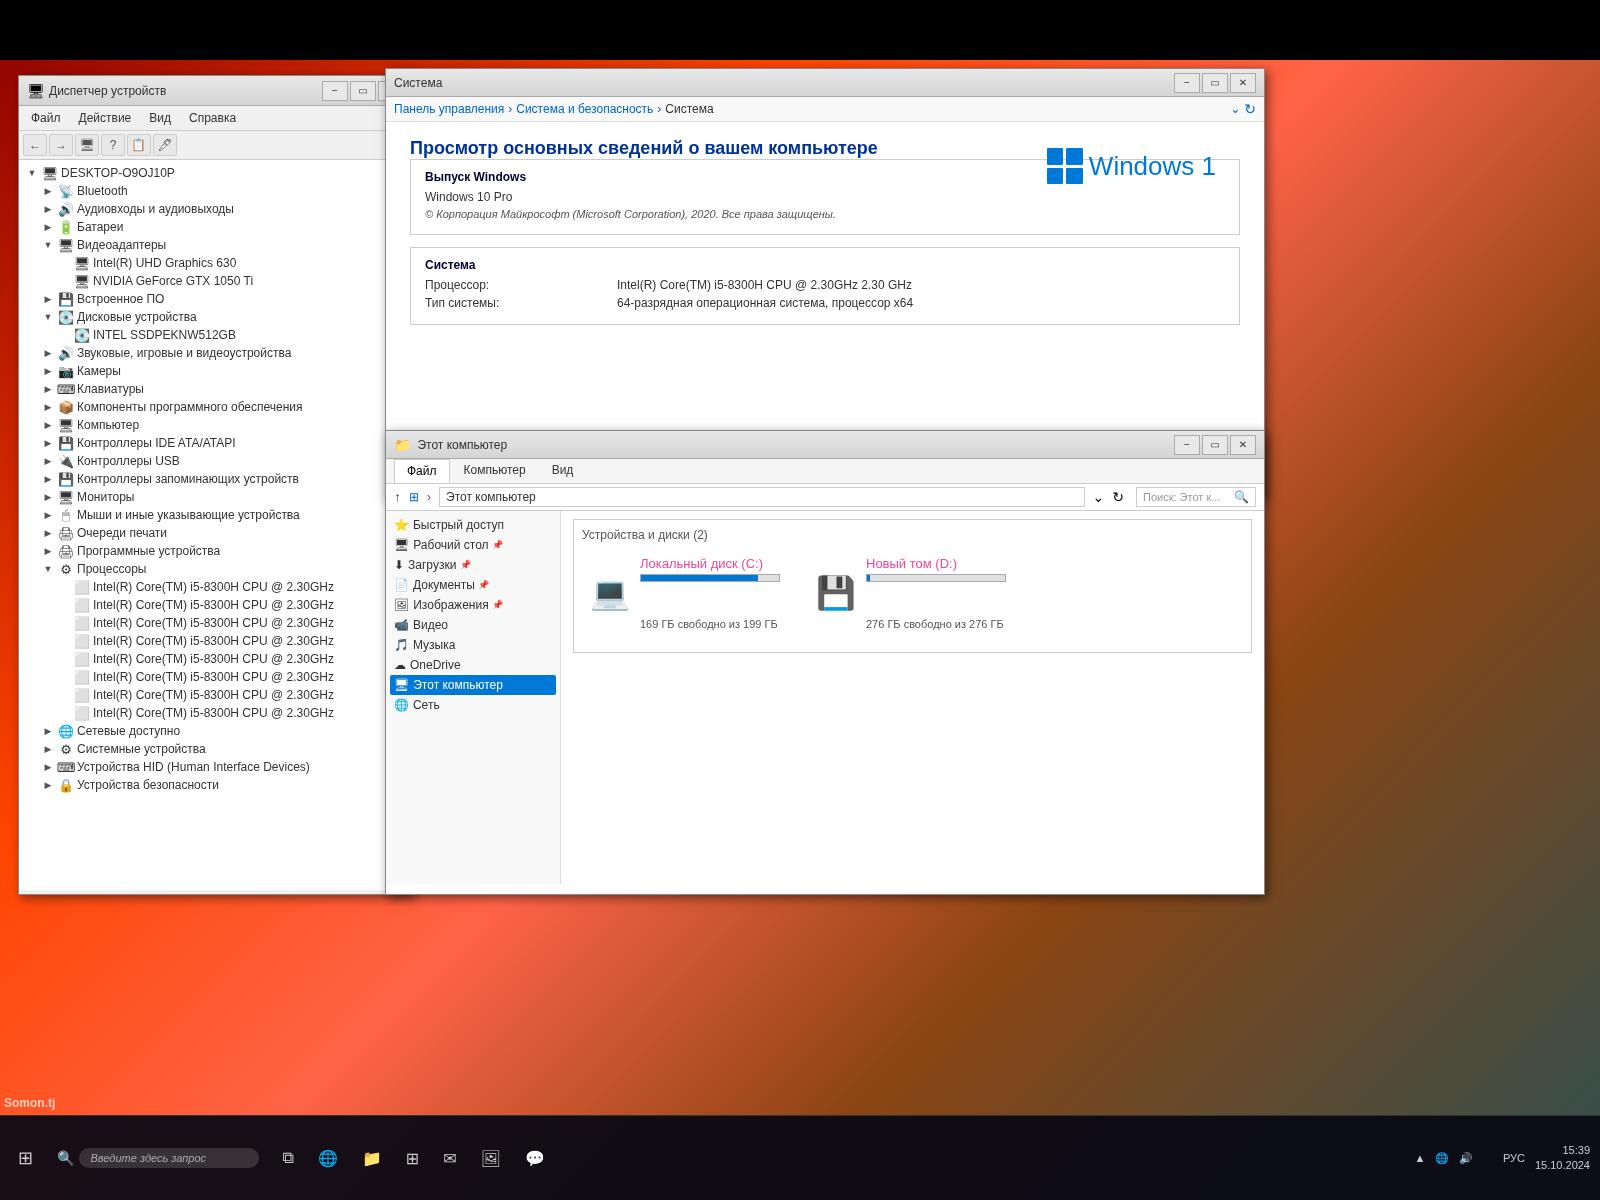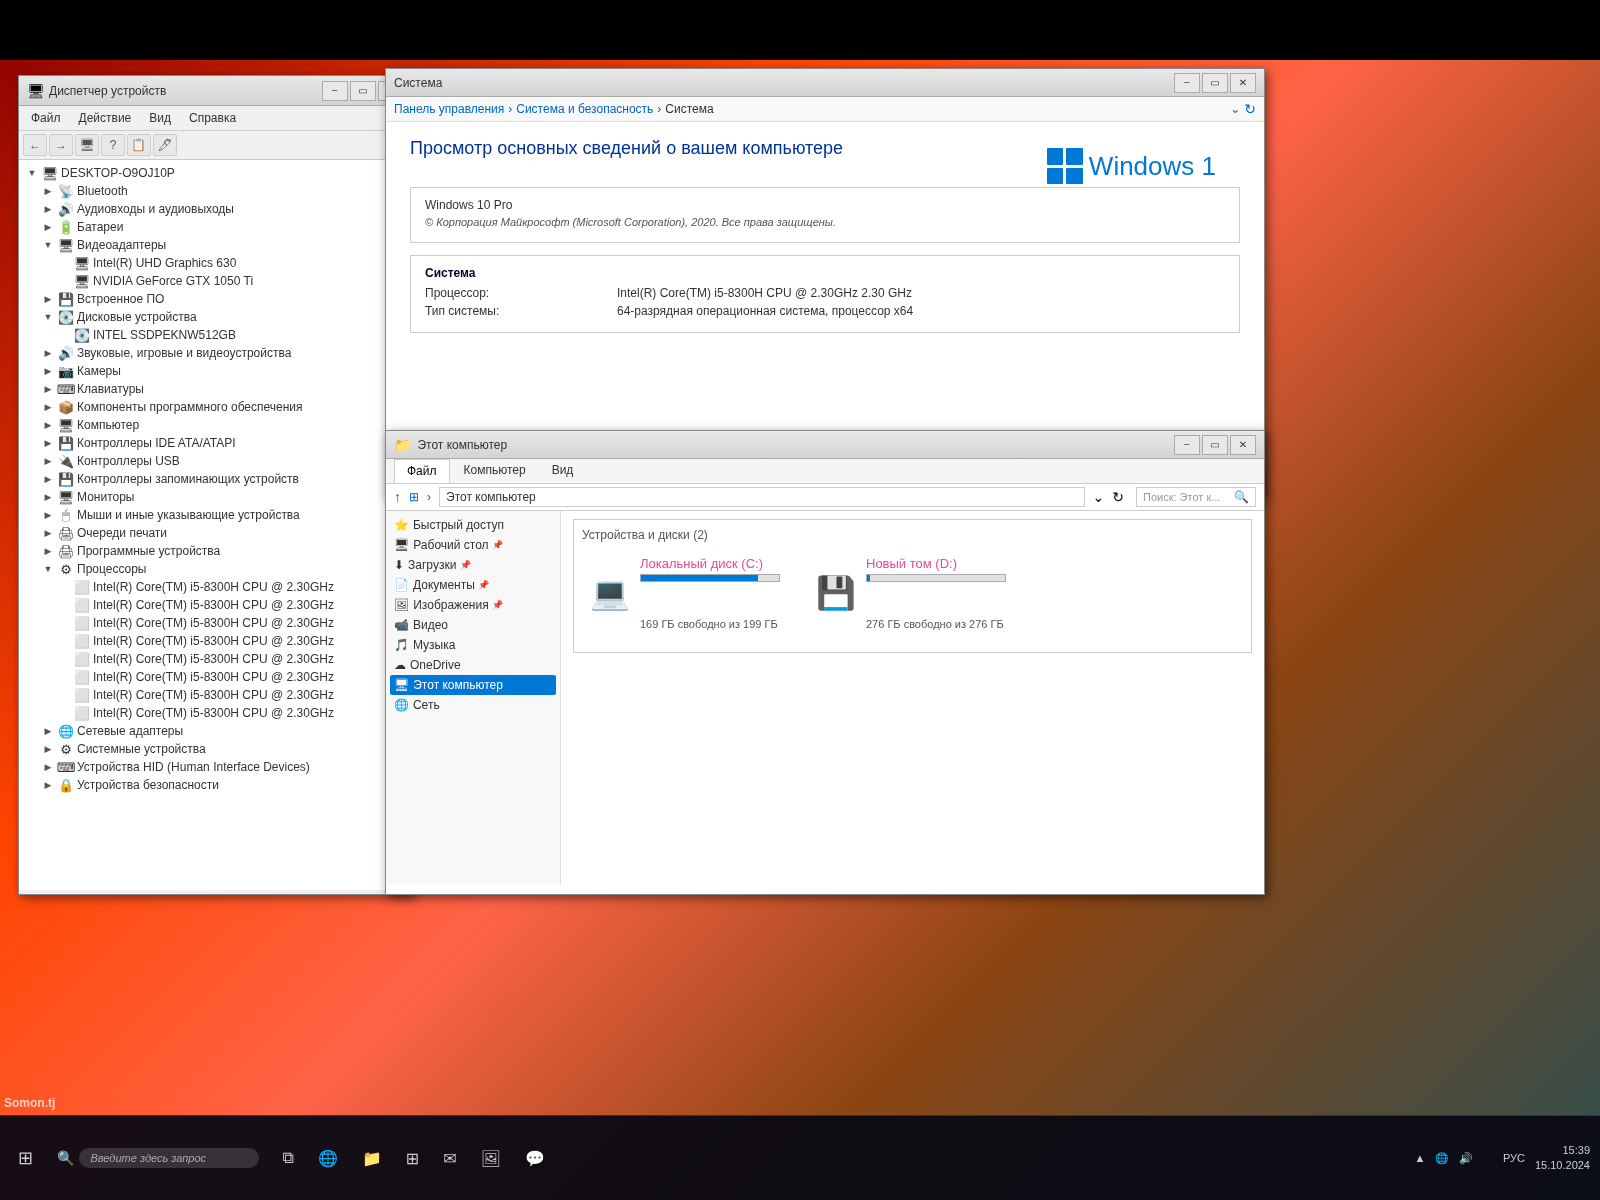--- a/index.html
+++ b/index.html
@@ -247,22 +247,22 @@
 
     .sysinfo-content {
       padding: 16px 24px;
       overflow-y: auto;
       height: calc(100% - 60px);
     }
 
     .sysinfo-main-title {
       font-size: 18px;
       color: #003399;
-      font-weight: normal;
-      margin-bottom: 28px;
+      font-weight: bold;
+      margin-bottom: 0;
     }
 
     .section-box {
       border: 1px solid #ccc;
       margin-bottom: 12px;
       padding: 10px 14px;
     }
 
     .section-title {
       font-size: 12px;
@@ -661,21 +661,21 @@
         <div class="tree-item">
           <span class="tree-indent" style="width: 32px; display: inline-block;"></span>
           <span class="tree-expand"></span>
           <span class="tree-icon">⬜</span>
           <span>Intel(R) Core(TM) i5-8300H CPU @ 2.30GHz</span>
         </div>
         <div class="tree-item">
           <span class="tree-indent" style="width: 16px; display: inline-block;"></span>
           <span class="tree-expand">▶</span>
           <span class="tree-icon">🌐</span>
-          <span>Сетевые адаптеры</span>
+          <span>Сетевые доступно</span>
         </div>
         <div class="tree-item">
           <span class="tree-indent" style="width: 16px; display: inline-block;"></span>
           <span class="tree-expand">▶</span>
           <span class="tree-icon">⚙</span>
           <span>Системные устройства</span>
         </div>
         <div class="tree-item">
           <span class="tree-indent" style="width: 16px; display: inline-block;"></span>
           <span class="tree-expand">▶</span>
@@ -719,20 +719,21 @@
               <div style="background:#0078d7;border-radius:1px;"></div>
               <div style="background:#0078d7;border-radius:1px;"></div>
               <div style="background:#0078d7;border-radius:1px;"></div>
               <div style="background:#0078d7;border-radius:1px;"></div>
             </div>
             <span style="font-size:26px;color:#0078d7;font-weight:200;">Windows 1</span>
           </div>
         </div>
 
         <div class="section-box">
+          <div class="section-title">Выпуск Windows</div>
           <div class="info-row">
             <span>Windows 10 Pro</span>
           </div>
           <div class="info-row">
             <span style="font-size:11px;color:#555;font-style:italic;">© Корпорация Майкрософт (Microsoft Corporation), 2020. Все права защищены.</span>
           </div>
         </div>
 
         <div class="section-box">
           <div class="section-title">Система</div>

